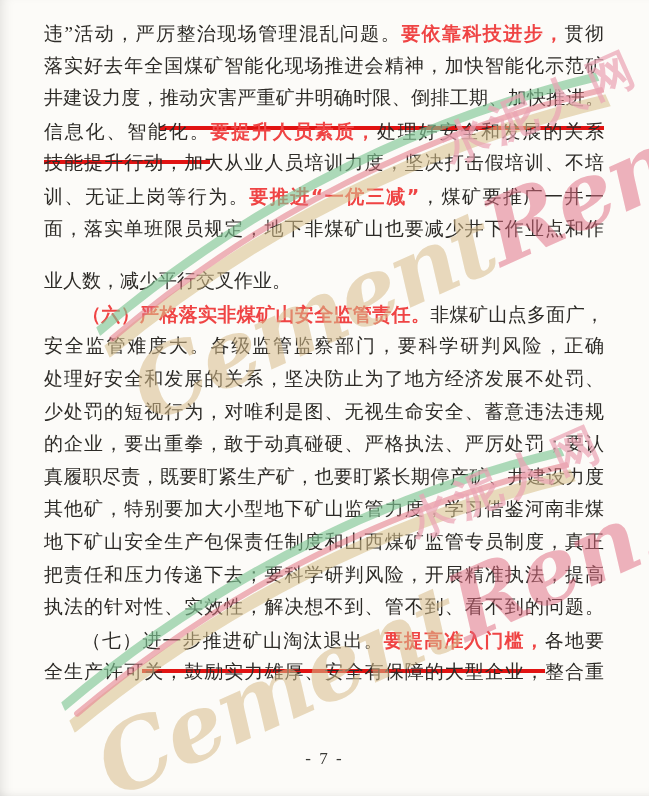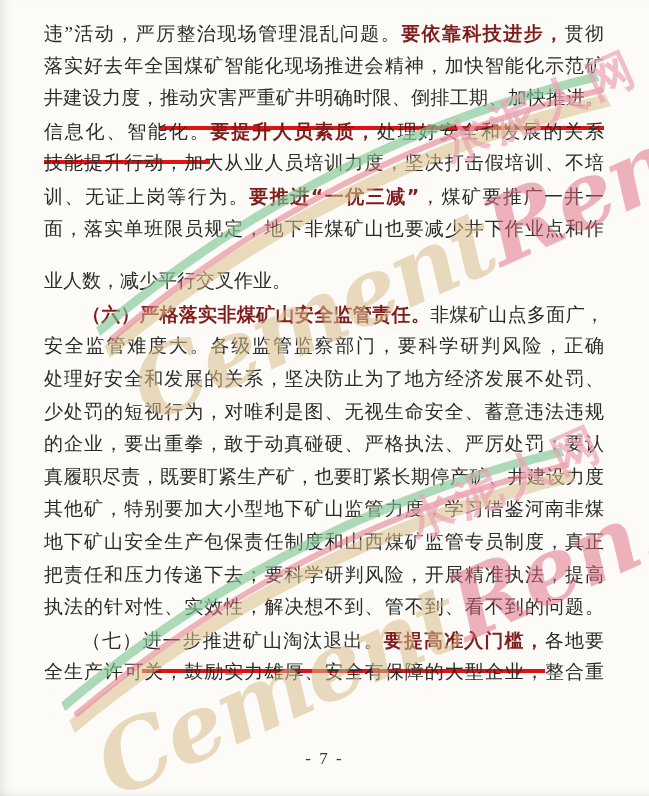--- a/index.html
+++ b/index.html
@@ -13,21 +13,21 @@
   .text-layer{
     position:absolute;left:44px;top:17px;width:560px;z-index:1;
     font-size:19px;line-height:32.6px;color:#2d2b27;
   }
   .line{
     height:32.6px;text-align:justify;text-align-last:justify;
     letter-spacing:0;
   }
   .line.indent{padding-left:38px;}
   .line.no-fill{text-align-last:left;margin-top:20px;}
-  .b{font-weight:700;color:#7f1d1d;font-family:"DejaVu Sans","Liberation Sans",sans-serif;}
+  .b{font-weight:700;color:#ef4444;font-family:"DejaVu Sans","Liberation Sans",sans-serif;}
   .u{border-bottom:4px solid #e11312;padding-bottom:18px;}
   
   .page-number{
     position:absolute;left:0;top:749px;width:100%;z-index:1;
     text-align:center;font-size:17px;letter-spacing:2px;color:#3a3a36;
     font-family:"Liberation Serif",serif;
   }
   
   .watermark-layer{position:absolute;inset:0;z-index:2;pointer-events:none;}
   .wm{position:absolute;transform-origin:0 0;transform:rotate(-24deg);white-space:nowrap;}

